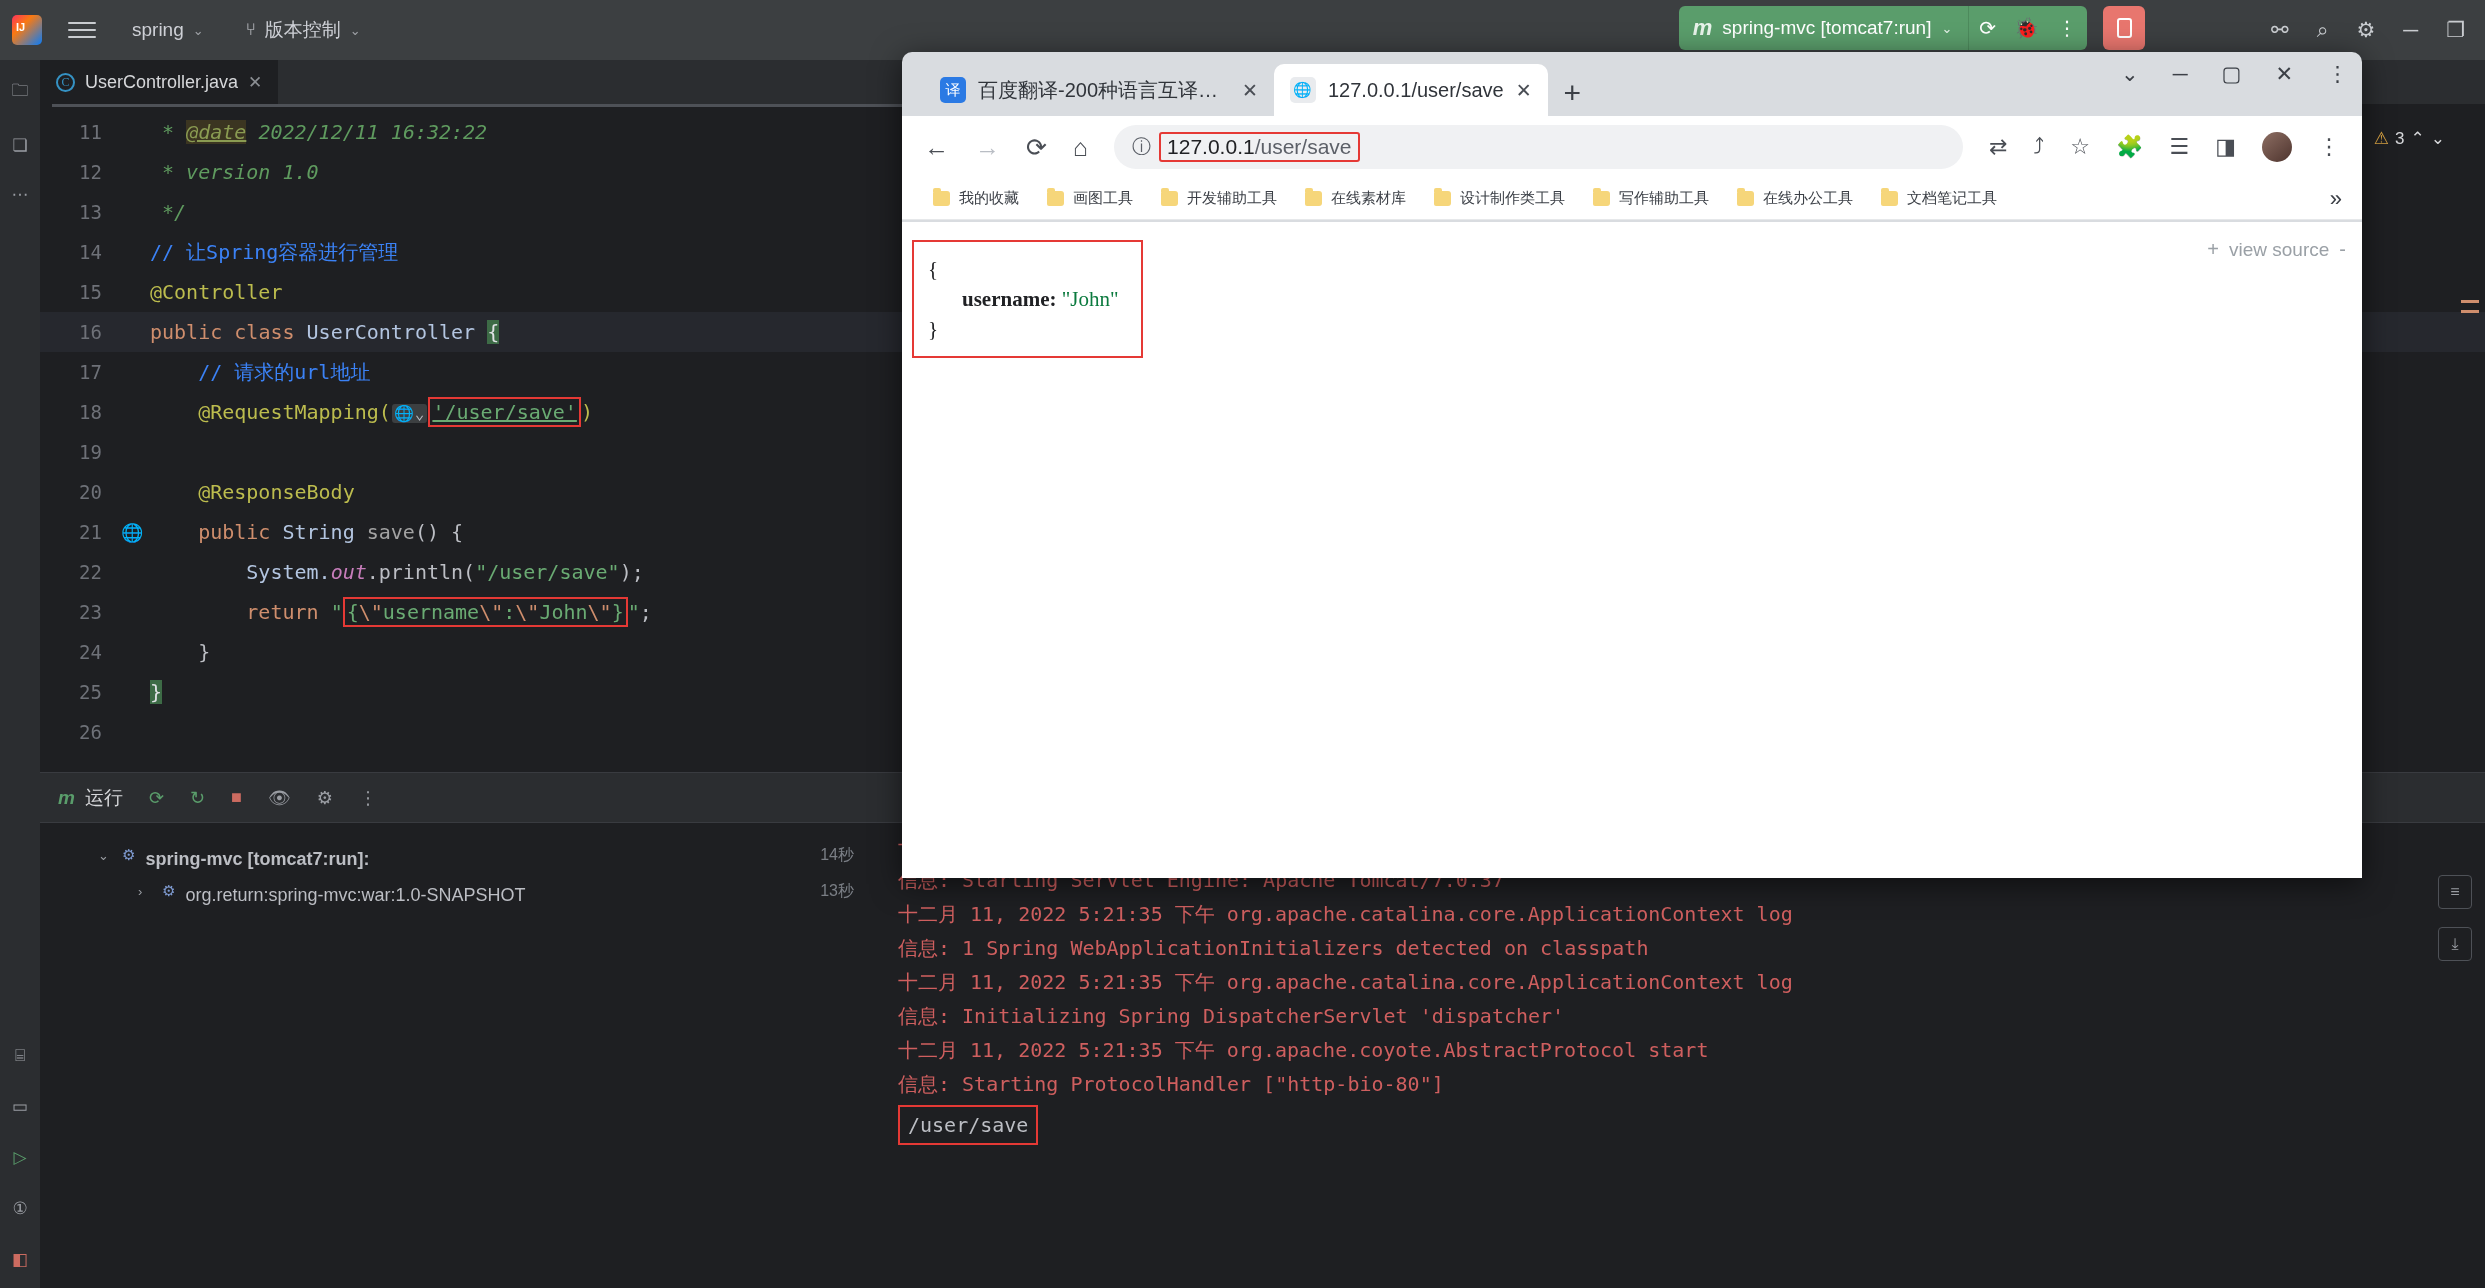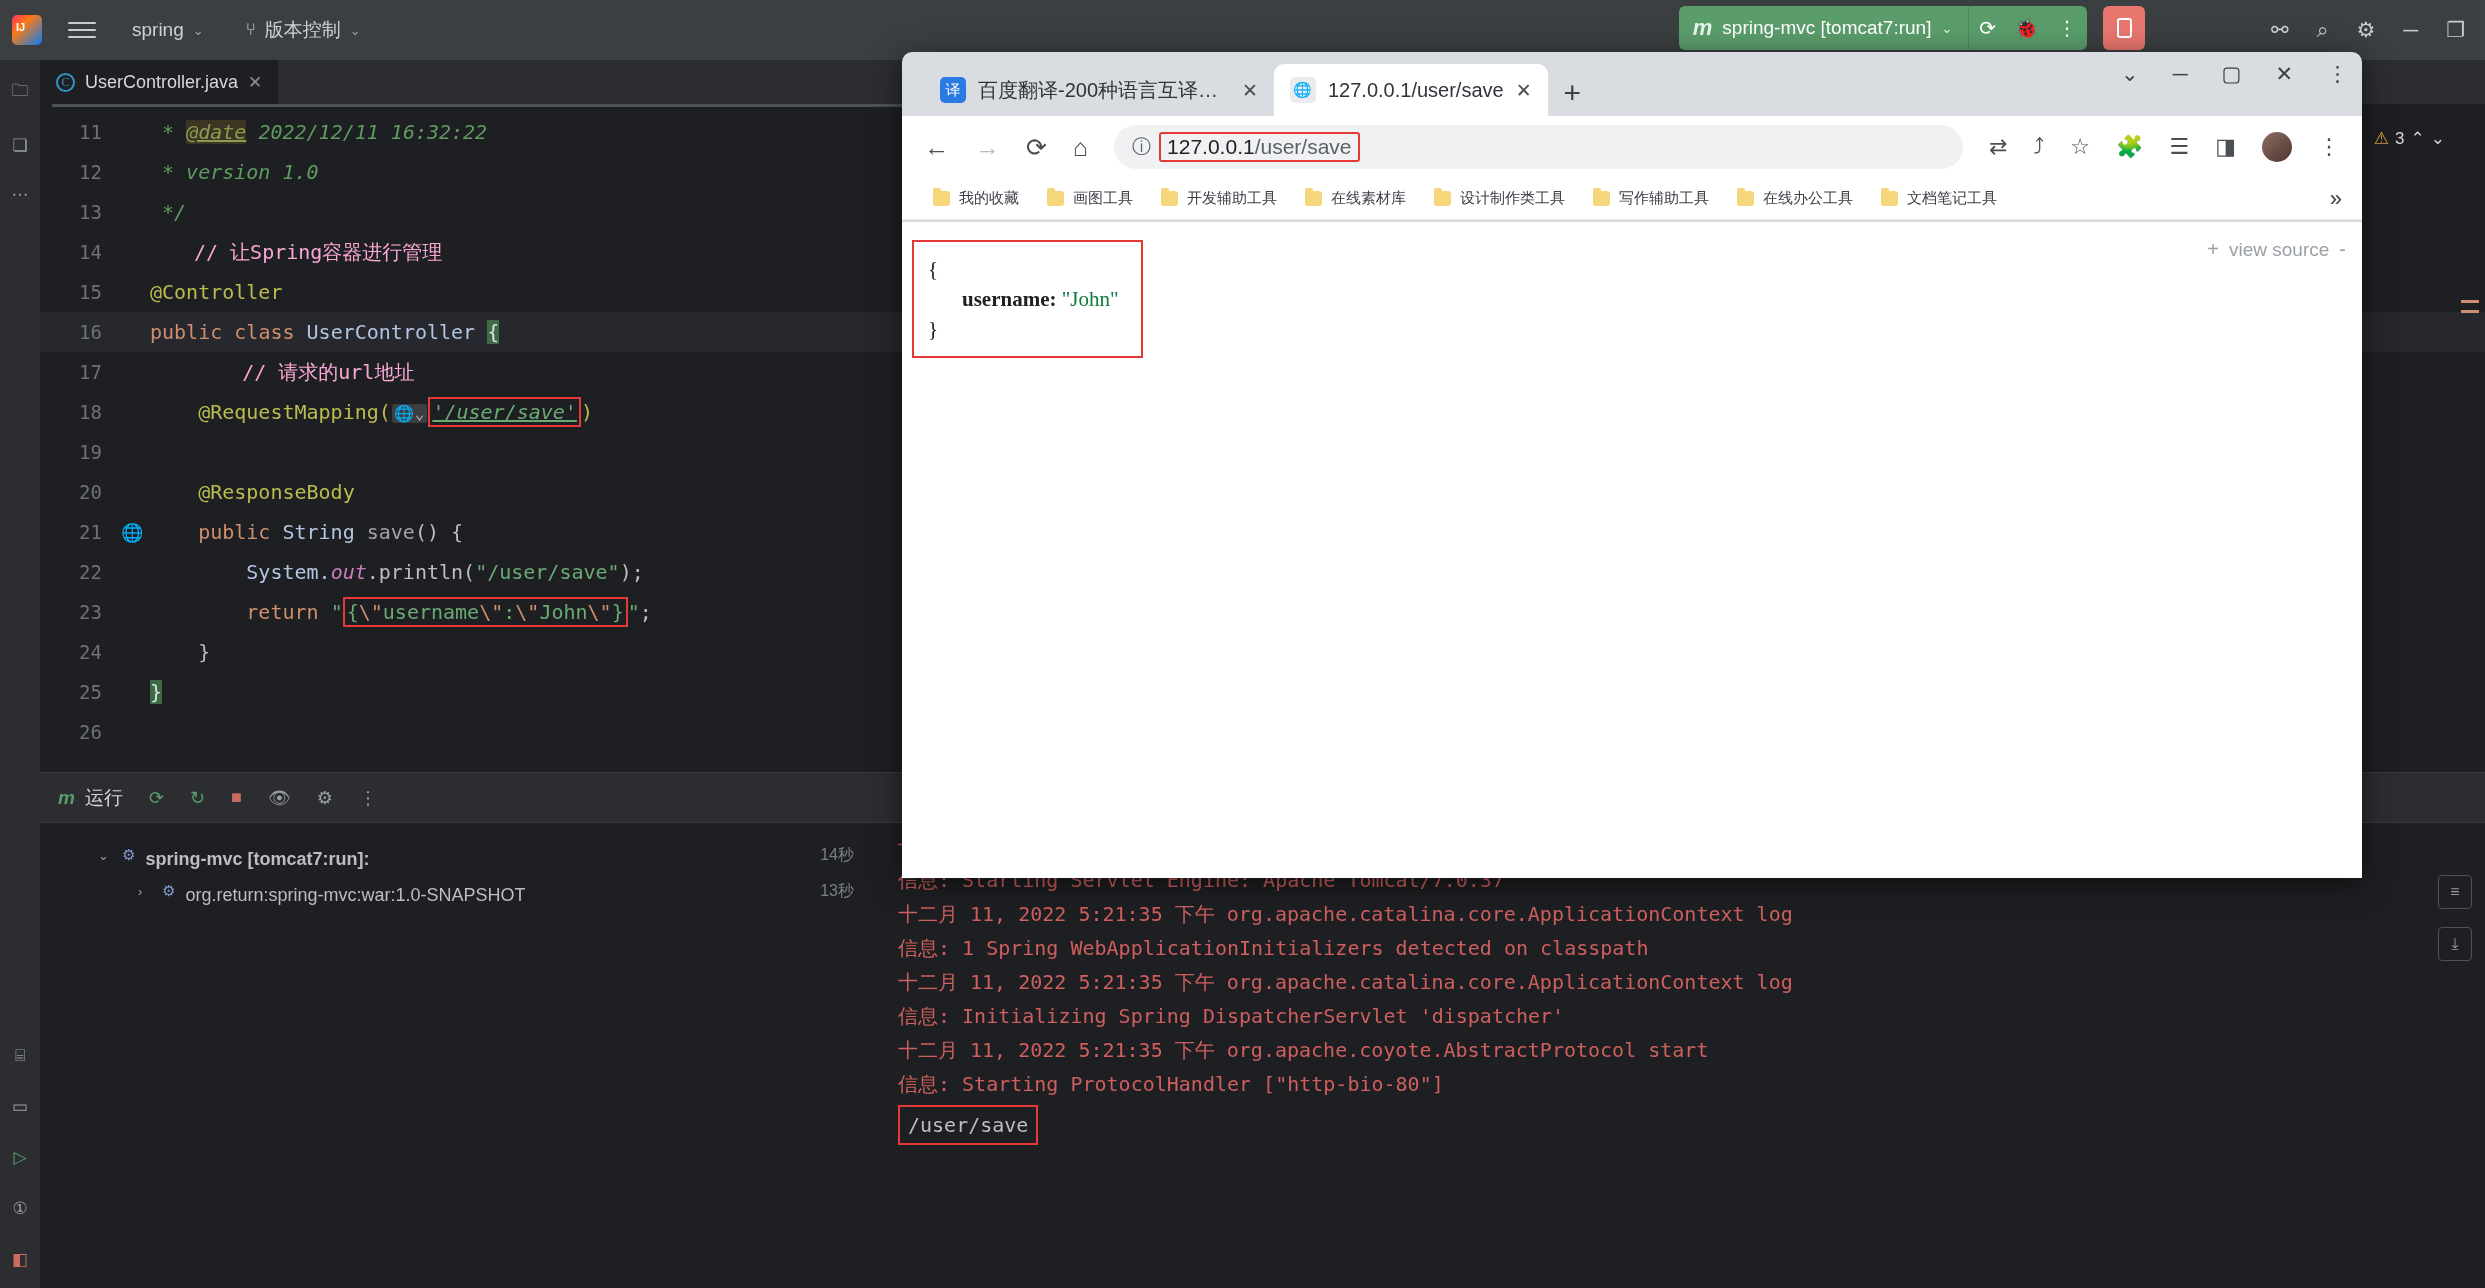--- a/index.html
+++ b/index.html
@@ -99,21 +99,21 @@
   }
   .code-line { position:relative; height:40px; display:flex; align-items:center; }
   .code-line.cur { background:#26282e; }
   .lno {
     width:76px; text-align:right; padding-right:14px; color:#6e7178; font-size:19px;
     flex:0 0 76px;
   }
   .gutter-ico { width:34px; flex:0 0 34px; text-align:center; }
   .gutter-ico .globe { color:#4a9c5c; font-size:18px; }
   .code-txt { white-space:pre; }
-  .k-comment{ color:#f9a8d4;margin-left:44px; }
+  .k-comment{ color:#3b82f6; }
   .k-doc{ color:#5f9b5f; font-style:italic;}
   .k-doctag{ color:#8a9b52; font-style:italic; background:#3b3521; text-decoration:underline;}
   .k-anno{ color:#bcbc4e; }
   .k-kw{ color:#cf8e6d; }
   .k-cls{ color:#b3c5e0; }
   .k-mth{ color:#a3a3a3; }
   .k-str{ color:#6aab73; }
   .k-esc{ color:#cf8e6d; }
   .k-field{ color:#c77dbb; font-style:italic; }
   .k-plain{ color:#bcbec4; }
@@ -352,21 +352,21 @@
           <span class="code-txt"><span class="k-kw">public </span><span class="k-kw">class </span><span class="k-cls">UserController </span><span class="brace-hl">{</span></span>
         </div>
         <div class="code-line">
           <span class="lno">17</span>
           <span class="gutter-ico"></span>
           <span class="code-txt"><span class="k-comment">    // 请求的url地址</span></span>
         </div>
         <div class="code-line">
           <span class="lno">18</span>
           <span class="gutter-ico"></span>
-          <span class="code-txt"><span class="k-anno">    @RequestMapping(</span><span class="inline-gutter-chip">🌐⌄</span><span class="red-box k-str str-underline" style="padding: 1px 2px; font-style: italic;">'/user/save'</span><span class="k-anno">)</span></span>
+          <span class="code-txt"><span class="k-anno">    @RequestMapping(</span><span class="inline-gutter-chip">🌐⌄</span><span class="red-box k-str str-underline" style="padding: 1px 2px;">'/user/save'</span><span class="k-anno">)</span></span>
         </div>
         <div class="code-line">
           <span class="lno">19</span>
           <span class="gutter-ico"></span>
         </div>
         <div class="code-line">
           <span class="lno">20</span>
           <span class="gutter-ico"></span>
           <span class="code-txt"><span class="k-anno">    @ResponseBody</span></span>
         </div>

